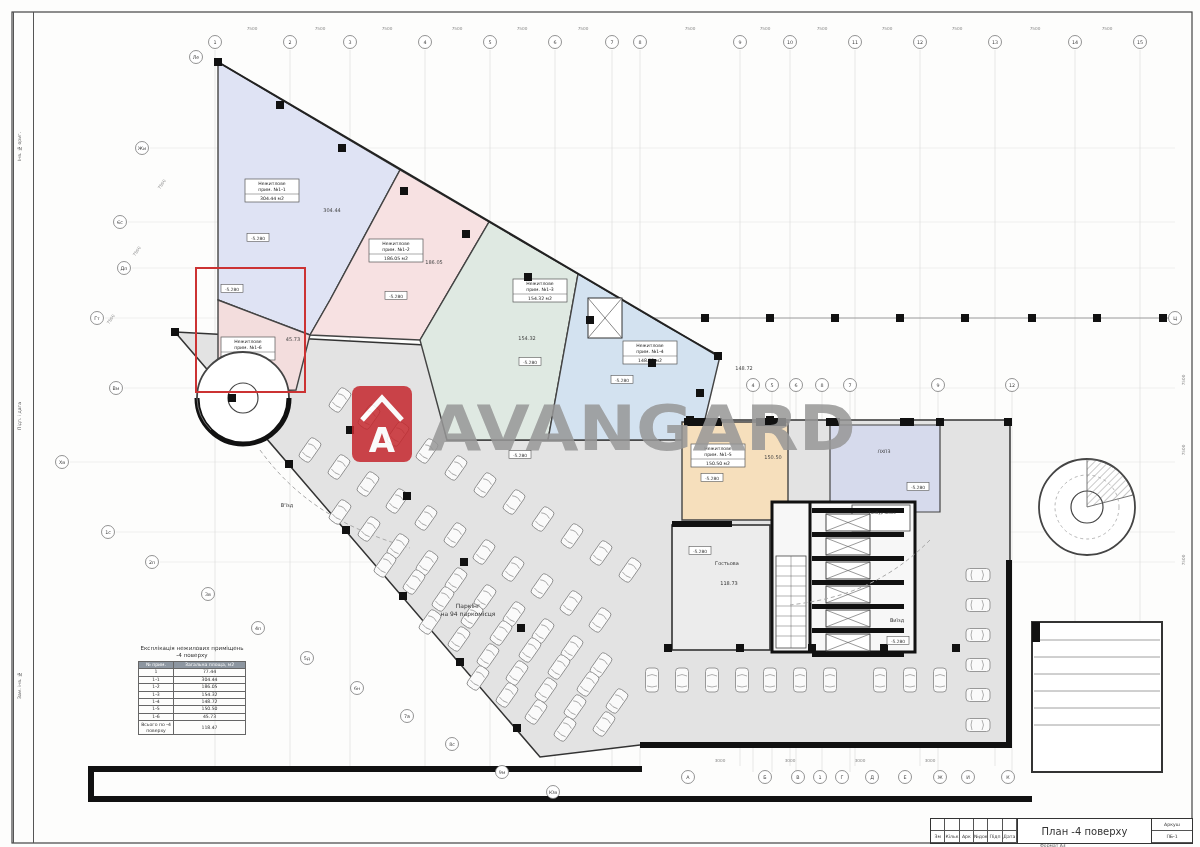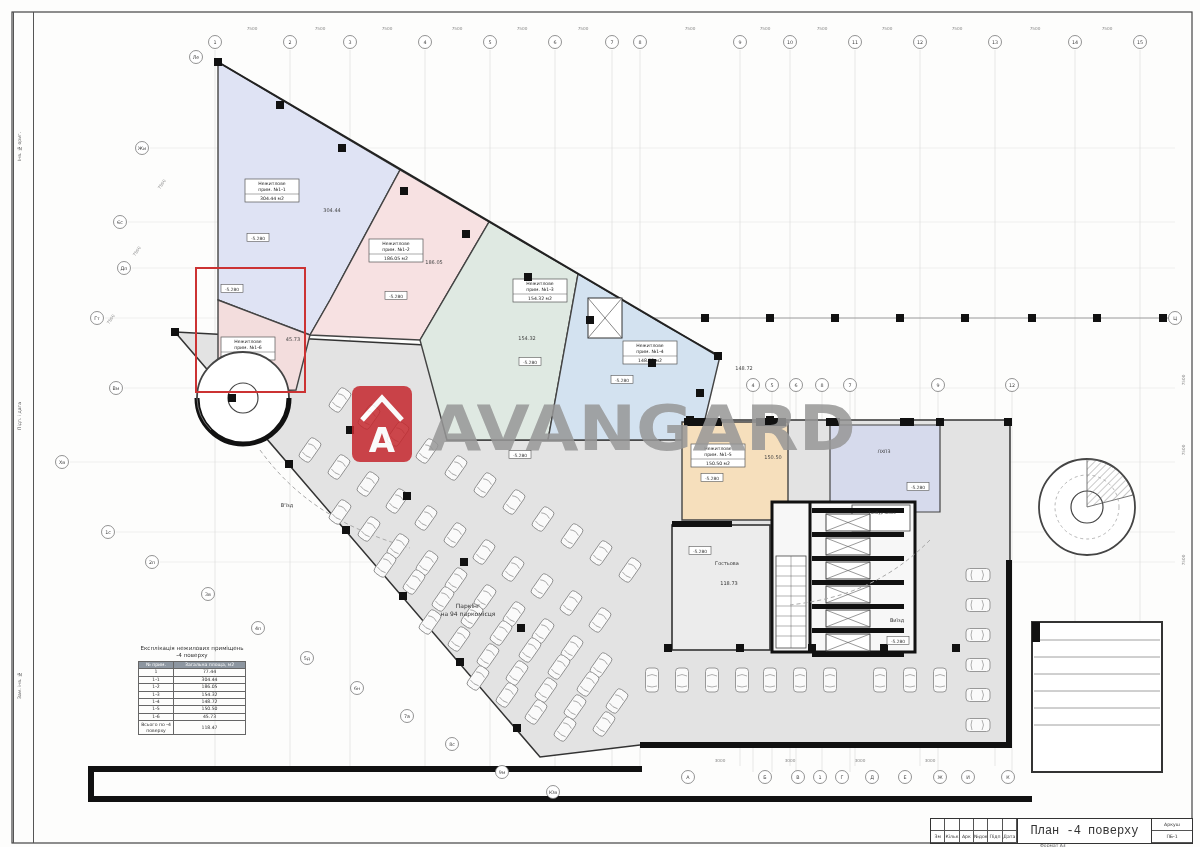--- a/index.html
+++ b/index.html
@@ -13,21 +13,21 @@
   .expl table{border-collapse:collapse;width:108px;margin:2px auto 0;}
   .expl th,.expl td{border:0.6px solid #666;font-size:4.6px;line-height:6.4px;padding:0 1px;font-weight:normal;}
   .expl th{background:#8d96a0;color:#fff;}
   .expl .c1{width:32px;}
   .expl .tot td{line-height:5.6px;padding:1px;}
   
   .stamp{left:930px;top:818px;width:263px;height:26px;border:1px solid #333;display:flex;font-size:4.6px;color:#333;background:#fff;box-sizing:border-box;}
   .stamp .mini{display:flex;flex-direction:column;width:86px;border-right:0.8px solid #333;}
   .stamp .mini .r{flex:1;display:flex;}
   .stamp .mini .r div{flex:1;border-right:0.5px solid #555;border-bottom:0.5px solid #555;text-align:center;line-height:11px;overflow:hidden;}
-  .stamp .ttl{flex:1;display:flex;align-items:center;justify-content:center;font-size:12px;border-right:0.8px solid #333;font-family:Liberation Mono, monospace;}
+  .stamp .ttl{flex:1;display:flex;align-items:center;justify-content:center;font-size:10px;border-right:0.8px solid #333;}
   .stamp .sh{width:40px;display:flex;flex-direction:column;}
   .stamp .sh div{flex:1;text-align:center;border-bottom:0.5px solid #555;line-height:11px;}
   .fmt{left:1040px;top:843px;font-size:4.5px;color:#555;}
   .strip{left:13px;top:12px;width:19px;height:831px;border-left:1px solid #555;border-right:1px solid #555;}
   .strip span{position:absolute;left:3px;font-size:4.6px;color:#555;writing-mode:vertical-rl;transform:rotate(180deg);}
 </style>
 </head>
 <body>
 
 <div class="sheet">

